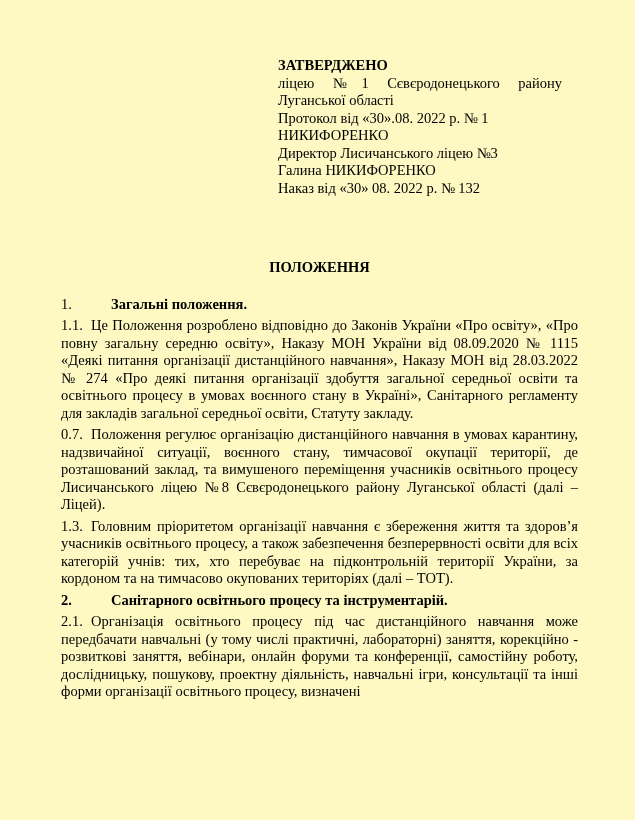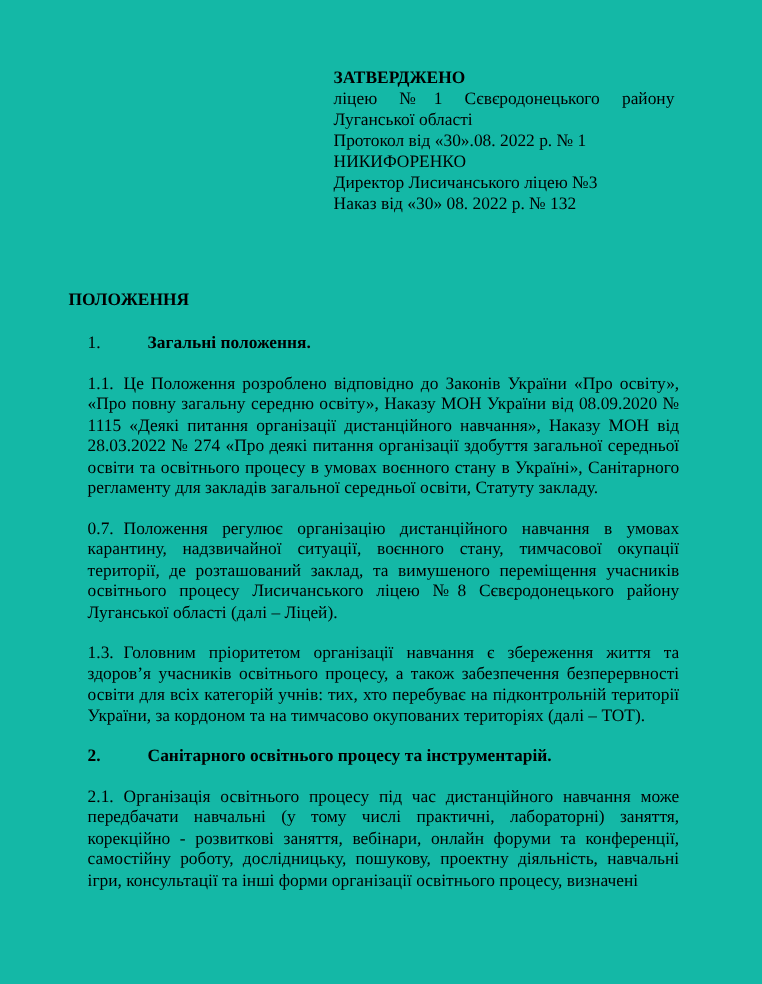--- a/index.html
+++ b/index.html
@@ -4,21 +4,21 @@
 <style>
   html, body {
     margin: 0;
     padding: 0;
     background: #ffffff;
   }
   .page {
     position: relative;
     width: 635px;
     height: 820px;
-    background: #14b8a6;
+    background: #fef9c3;
     color: #000000;
     font-family: "Liberation Serif", "DejaVu Serif", serif;
     font-size: 14.5px;
     line-height: 17.5px;
     box-sizing: border-box;
     padding: 57px 53px 4px 57px;
     overflow: hidden;
   }
   
   .approval {
@@ -29,28 +29,28 @@
     white-space: nowrap;
   }
   .approval .line.jl {
     text-align: justify;
     text-align-last: justify;
   }
   .bold { font-weight: bold; }
   
   .title-block {
     margin-top: 62px;
-    text-align: left;
+    text-align: center;
   }
   
   .doc-body {
     margin-top: 19px;
   }
   .par {
-    margin: 16px;
+    margin: 4px;
     text-align: justify;
   }
   .par .num {
     display: inline-block;
     width: 30px;
   }
   .par.heading { font-weight: bold; }
   .par.heading .num { width: 50px; }
   .par.heading.numplain .num { font-weight: normal; }
 </style>
@@ -59,20 +59,21 @@
 
 <div class="page">
 
   <div class="approval">
     <div class="line bold">ЗАТВЕРДЖЕНО</div>
     <div class="line jl">ліцею №1 Сєвєродонецького району</div>
     <div class="line">Луганської області</div>
     <div class="line">Протокол від «30».08. 2022 р. № 1</div>
     <div class="line">НИКИФОРЕНКО</div>
     <div class="line">Директор Лисичанського ліцею №3</div>
+    <div class="line">Галина НИКИФОРЕНКО</div>
     <div class="line">Наказ від «30» 08. 2022 р. № 132</div>
   </div>
 
   <div class="title-block">
     <div class="bold">ПОЛОЖЕННЯ</div>
   </div>
 
   <div class="doc-body">
 
     <p class="par heading numplain"><span class="num">1.</span><span>Загальні положення.</span></p>

